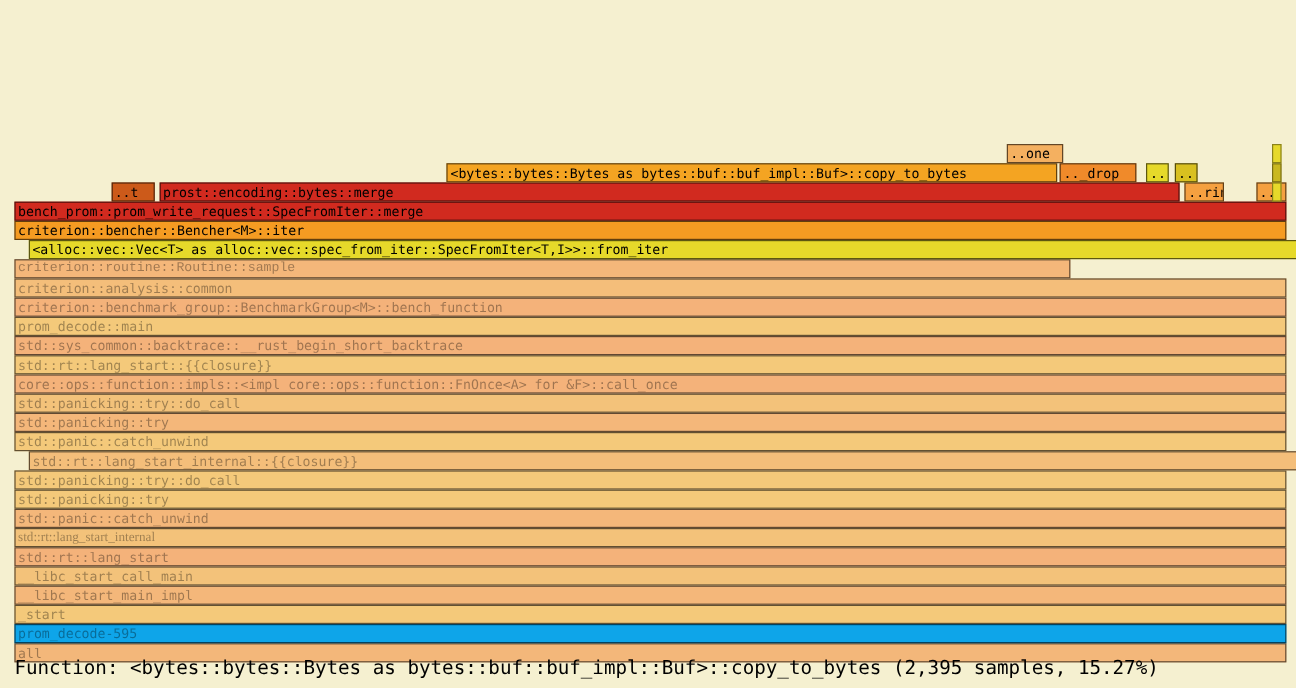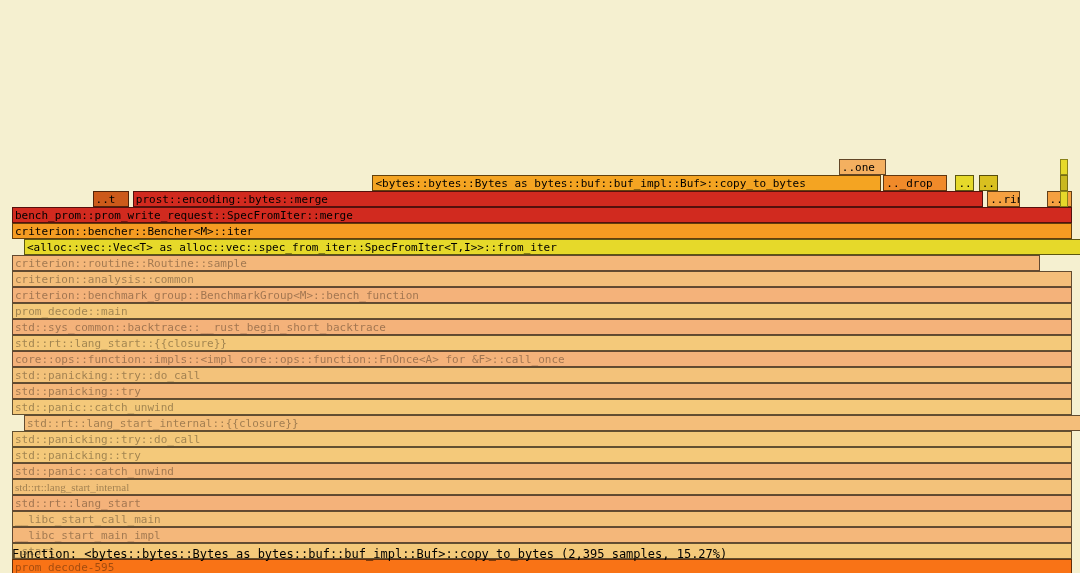--- a/index.html
+++ b/index.html
@@ -22,57 +22,56 @@
   .frame {
     position: absolute;
     height: 16px;
     line-height: 15px;
     box-sizing: border-box;
     border: 1px solid rgba(0,0,0,0.6);
     white-space: nowrap;
     overflow: hidden;
     padding: 0 2px;
     cursor: pointer;
-    margin-top: 39px;
   }
   .dim { color: rgba(0,0,0,0.35); }
   #info {
     position: absolute;
     left: 12px;
     top: 547px;
     width: 1060px;
-    font-size: 12px;
+    font-size: 16px;
     color: #000;
   }
 </style>
 </head>
 <body>
 
 <div id="flame">
     <div class="frame dim" title="all" style="left: 0px; width: 1060px; top: 524px; background: rgb(243, 183, 122);">all</div>
-    <div class="frame dim" title="prom_decode-595" style="left: 0px; width: 1060px; top: 508px; background: #f97316;">prom_decode-595</div>
+    <div class="frame dim" title="prom_decode-595" style="left: 0px; width: 1060px; top: 508px; background: #0ea5e9;">prom_decode-595</div>
     <div class="frame dim" title="_start" style="left: 0px; width: 1060px; top: 492px; background: rgb(244, 201, 122);">_start</div>
     <div class="frame dim" title="__libc_start_main_impl" style="left: 0px; width: 1060px; top: 476px; background: rgb(244, 183, 122);">__libc_start_main_impl</div>
     <div class="frame dim" title="__libc_start_call_main" style="left: 0px; width: 1060px; top: 460px; background: rgb(243, 194, 122);">__libc_start_call_main</div>
     <div class="frame dim" title="std::rt::lang_start" style="left: 0px; width: 1060px; top: 444px; background: rgb(244, 178, 122);">std::rt::lang_start</div>
     <div class="frame dim" title="std::rt::lang_start_internal" style="left: 0px; width: 1060px; top: 428px; background: rgb(243, 194, 122); font-family: Liberation Serif, serif;">std::rt::lang_start_internal</div>
     <div class="frame dim" title="std::panic::catch_unwind" style="left: 0px; width: 1060px; top: 412px; background: rgb(244, 183, 122);">std::panic::catch_unwind</div>
     <div class="frame dim" title="std::panicking::try" style="left: 0px; width: 1060px; top: 396px; background: rgb(244, 201, 122);">std::panicking::try</div>
     <div class="frame dim" title="std::panicking::try::do_call" style="left: 0px; width: 1060px; top: 380px; background: rgb(244, 201, 122);">std::panicking::try::do_call</div>
     <div class="frame dim" title="std::rt::lang_start_internal::{{closure}}" style="left: 12px; width: 1060px; top: 364px; background: rgb(244, 190, 122);">std::rt::lang_start_internal::{{closure}}</div>
     <div class="frame dim" title="std::panic::catch_unwind" style="left: 0px; width: 1060px; top: 348px; background: rgb(244, 201, 122);">std::panic::catch_unwind</div>
     <div class="frame dim" title="std::panicking::try" style="left: 0px; width: 1060px; top: 332px; background: rgb(244, 183, 122);">std::panicking::try</div>
     <div class="frame dim" title="std::panicking::try::do_call" style="left: 0px; width: 1060px; top: 316px; background: rgb(243, 194, 122);">std::panicking::try::do_call</div>
     <div class="frame dim" title="core::ops::function::impls::&lt;impl core::ops::function::FnOnce&lt;A&gt; for &amp;F&gt;::call_once" style="left: 0px; width: 1060px; top: 300px; background: rgb(244, 178, 122);">core::ops::function::impls::&lt;impl core::ops::function::FnOnce&lt;A&gt; for &amp;F&gt;::call_once</div>
     <div class="frame dim" title="std::rt::lang_start::{{closure}}" style="left: 0px; width: 1060px; top: 284px; background: rgb(244, 201, 122);">std::rt::lang_start::{{closure}}</div>
     <div class="frame dim" title="std::sys_common::backtrace::__rust_begin_short_backtrace" style="left: 0px; width: 1060px; top: 268px; background: rgb(244, 178, 122);">std::sys_common::backtrace::__rust_begin_short_backtrace</div>
     <div class="frame dim" title="prom_decode::main" style="left: 0px; width: 1060px; top: 252px; background: rgb(244, 201, 122);">prom_decode::main</div>
     <div class="frame dim" title="criterion::benchmark_group::BenchmarkGroup&lt;M&gt;::bench_function" style="left: 0px; width: 1060px; top: 236px; background: rgb(244, 178, 122);">criterion::benchmark_group::BenchmarkGroup&lt;M&gt;::bench_function</div>
     <div class="frame dim" title="criterion::analysis::common" style="left: 0px; width: 1060px; top: 220px; background: rgb(244, 190, 122);">criterion::analysis::common</div>
-    <div class="frame dim" title="criterion::routine::Routine::sample" style="left: 0px; width: 1028px; top: 204px; background: rgb(244, 183, 122);">criterion::routine::Routine::sample</div>
+    <div class="frame dim" title="criterion::routine::Routine::sample" style="left: 0px; width: 880px; top: 204px; background: rgb(244, 183, 122); font-family: Liberation Mono, monospace;">criterion::routine::Routine::sample</div>
     <div class="frame" title="&lt;alloc::vec::Vec&lt;T&gt; as alloc::vec::spec_from_iter::SpecFromIter&lt;T,I&gt;&gt;::from_iter" style="left: 12px; width: 1060px; top: 188px; background: rgb(230, 217, 42);">&lt;alloc::vec::Vec&lt;T&gt; as alloc::vec::spec_from_iter::SpecFromIter&lt;T,I&gt;&gt;::from_iter</div>
     <div class="frame" title="criterion::bencher::Bencher&lt;M&gt;::iter" style="left: 0px; width: 1060px; top: 172px; background: rgb(245, 155, 34);">criterion::bencher::Bencher&lt;M&gt;::iter</div>
     <div class="frame" title="bench_prom::prom_write_request::WriteRequest::merge" style="left: 0px; width: 1060px; top: 156px; background: rgb(209, 42, 31);">bench_prom::prom_write_request::SpecFromIter::merge</div>
     <div class="frame" title="..t" style="left: 80.56px; width: 36.04px; top: 140px; background: rgb(204, 90, 26);">..t</div>
     <div class="frame" title="prost::encoding::bytes::merge" style="left: 120.84px; width: 850.12px; top: 140px; background: rgb(209, 42, 31);">prost::encoding::bytes::merge</div>
     <div class="frame" title="..rint" style="left: 975.2px; width: 33px; top: 140px; background: rgb(245, 160, 64);">..rint</div>
     <div class="frame" title=".." style="left: 1034.56px; width: 25.44px; top: 140px; background: rgb(245, 160, 64);">..</div>
     <div class="frame" title="&lt;bytes::bytes::Bytes as bytes::buf::buf_impl::Buf&gt;::copy_to_bytes" style="left: 360.4px; width: 508.8px; top: 124px; background: rgb(244, 164, 34);">&lt;bytes::bytes::Bytes as bytes::buf::buf_impl::Buf&gt;::copy_to_bytes</div>
     <div class="frame" title=".._drop" style="left: 871.32px; width: 63.6px; top: 124px; background: rgb(240, 138, 42);">.._drop</div>
     <div class="frame" title=".." style="left: 943.4px; width: 19.08px; top: 124px; background: rgb(230, 217, 42);">..</div>

